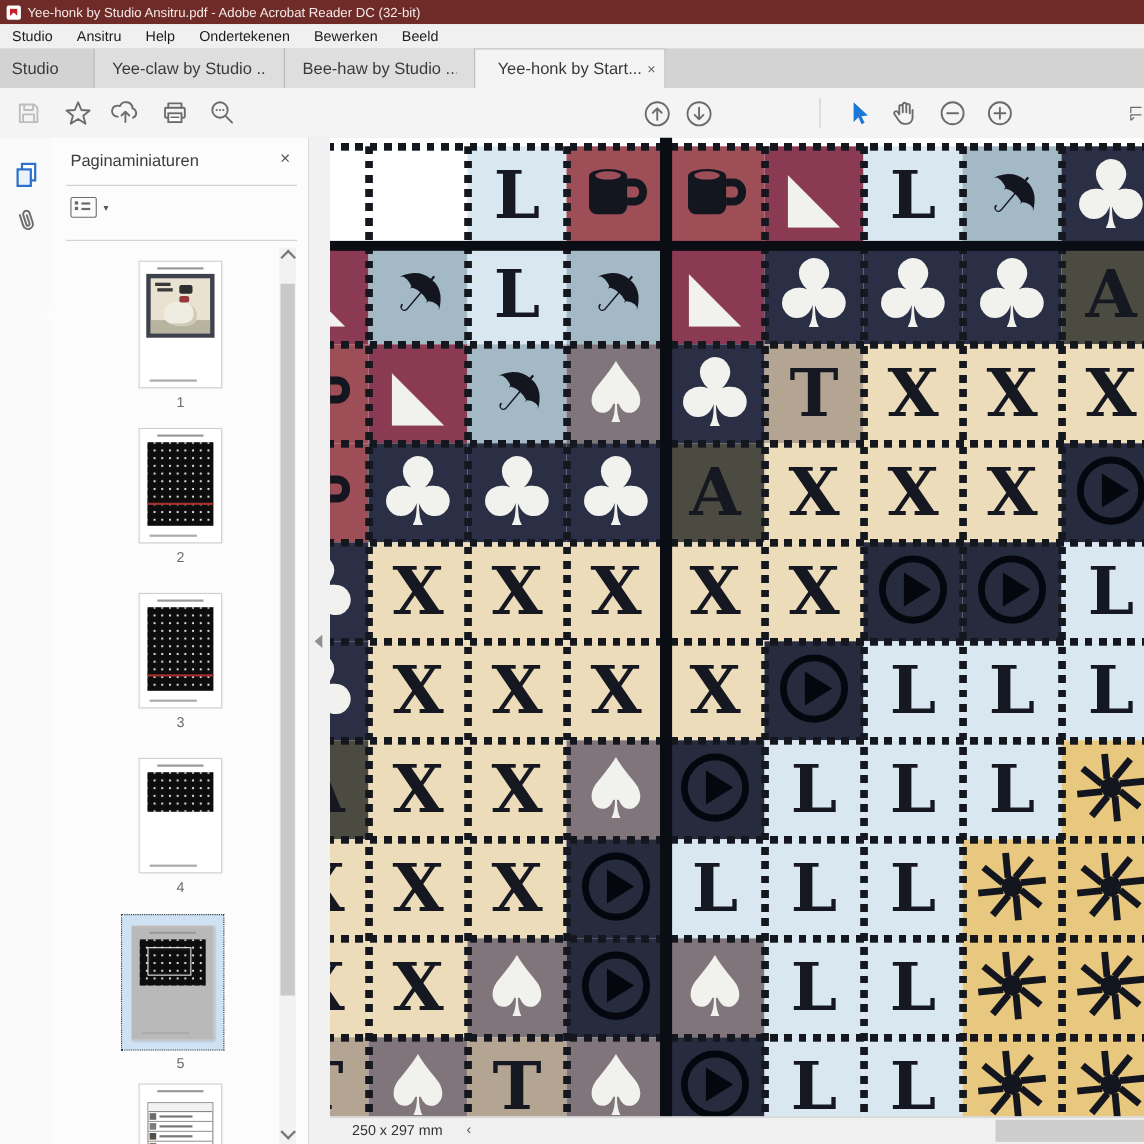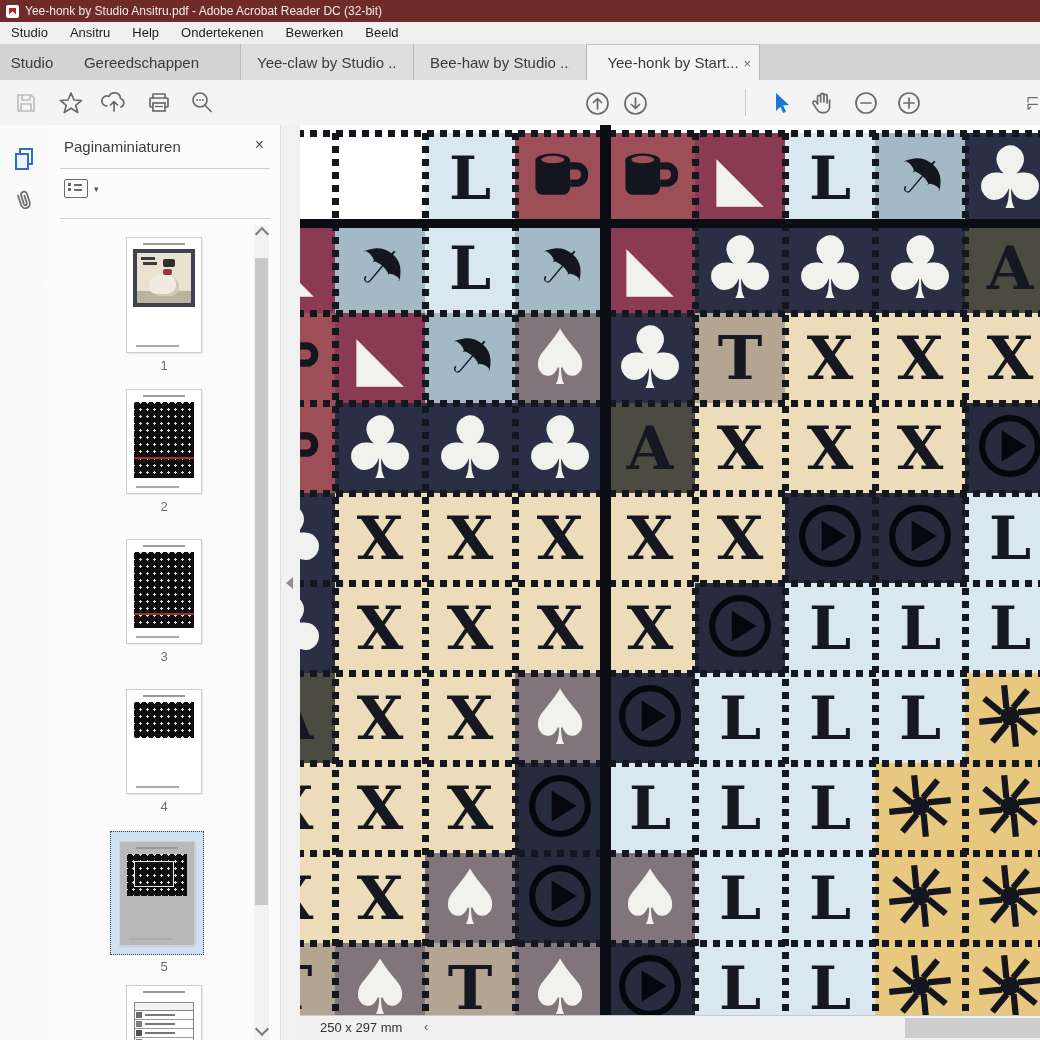--- a/index.html
+++ b/index.html
@@ -152,21 +152,20 @@
   <span class="menu-item">Studio</span>
   <span class="menu-item">Ansitru</span>
   <span class="menu-item">Help</span>
   <span class="menu-item">Ondertekenen</span>
   <span class="menu-item">Bewerken</span>
   <span class="menu-item">Beeld</span>
 </div>
 
 <div class="tabbar">
   <div class="tab tab-start">Studio</div>
-  <div class="tab tab-tools">Gereedschappen</div>
   <div class="tab-spacer"></div>
   <div class="tab doc-tab">
     <span class="tab-label">Yee-claw by Studio ...</span>
   </div>
   <div class="tab doc-tab">
     <span class="tab-label">Bee-haw by Studio ...</span>
   </div>
   <div class="tab doc-tab active">
     <span class="tab-label">Yee-honk by Start...</span>
     <span class="tab-close">×</span>

